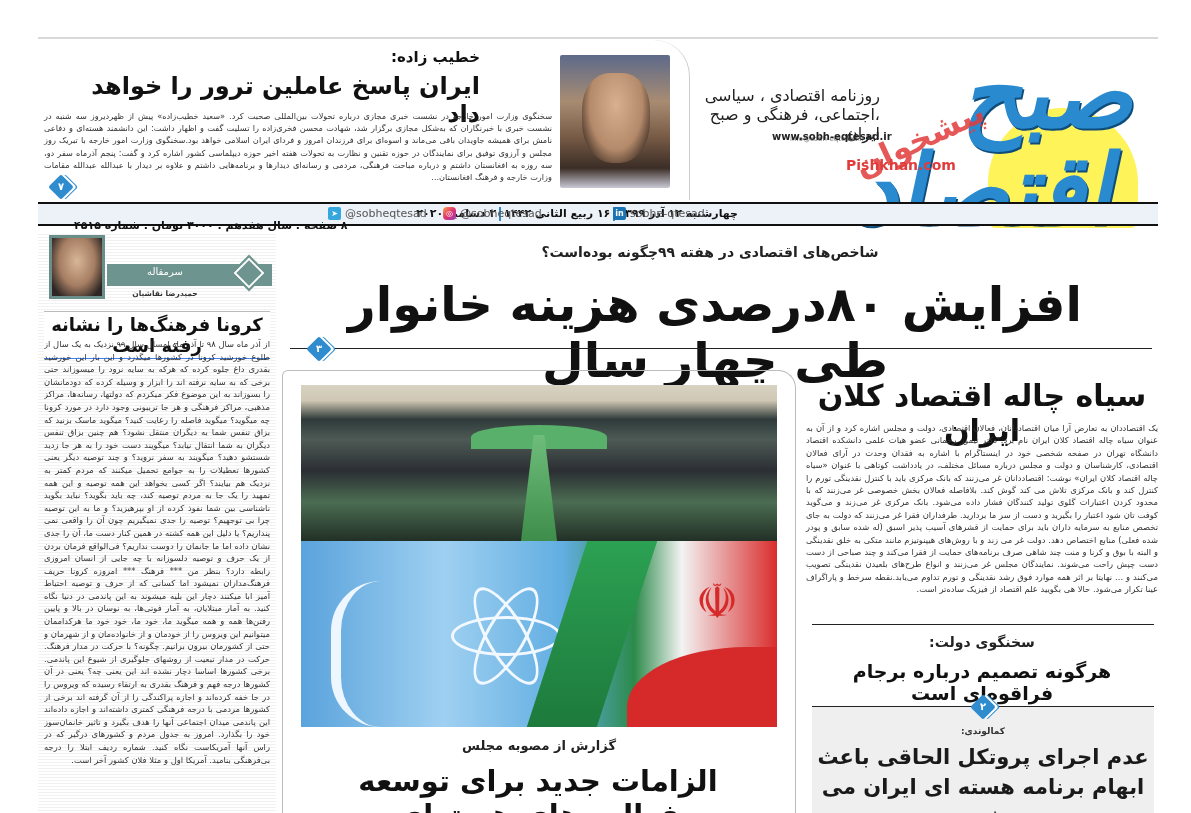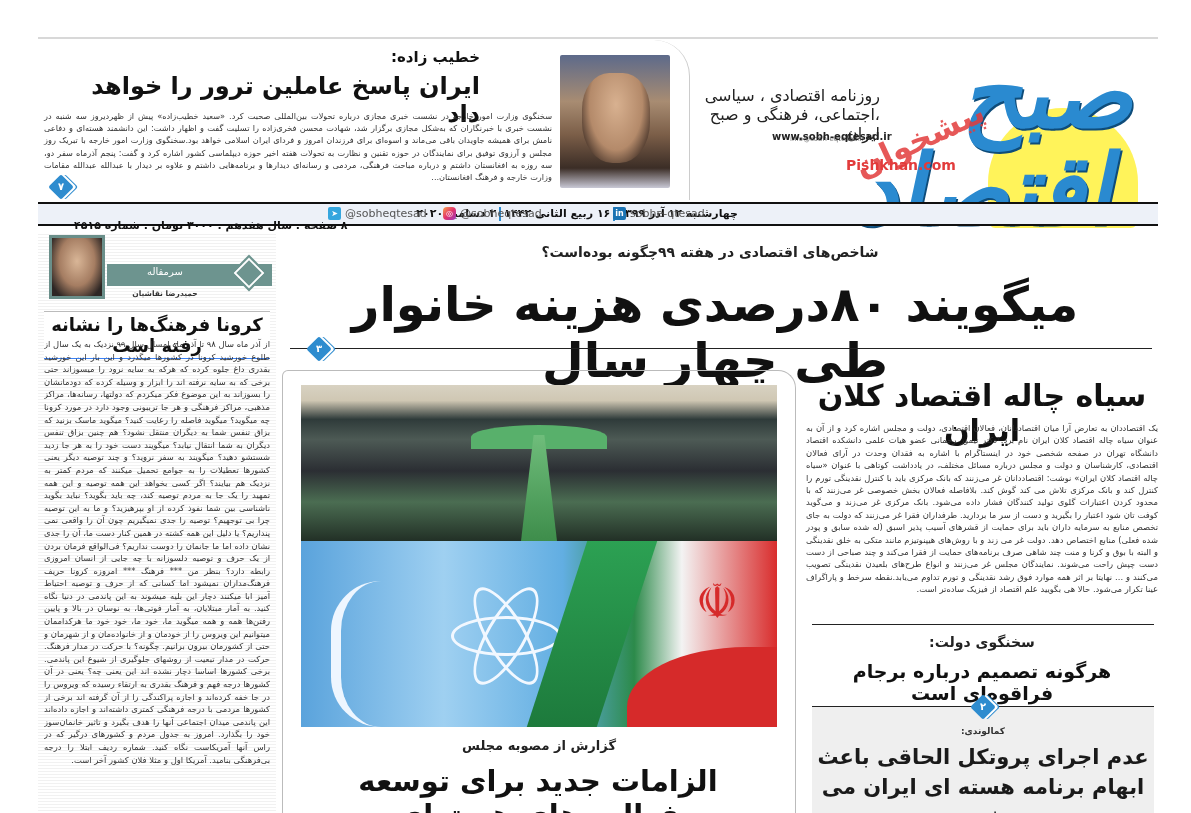--- a/index.html
+++ b/index.html
@@ -133,21 +133,21 @@
 <div class="abs ed-col"></div>
 <div class="abs ed-band"></div>
 <div class="abs ed-photo"></div>
 <div class="abs ed-diamond"></div>
 <div class="abs ed-band-label">سرمقاله</div>
 <div class="abs ed-author">حمیدرضا نقاشیان</div>
 <div class="abs ed-title">کرونا فرهنگ‌ها را نشانه رفته است</div>
 <div class="abs ed-body">از آذر ماه سال ۹۸ تا آذر ماه امسال سال ۹۹ نزدیک به یک سال از طلوع خورشید کرونا در کشورها میگذرد و این بار این خورشید بقدری داغ جلوه کرده که هرکه به سایه نرود را میسوزاند حتی برخی که به سایه نرفته اند را ابزار و وسیله کرده که دودمانشان را بسوزاند به این موضوع فکر میکردم که دولتها، رسانه‌ها، مراکز مذهبی، مراکز فرهنگی و هر جا تریبونی وجود دارد در مورد کرونا چه میگوید؟ میگوید فاصله را رعایت کنید؟ میگوید ماسک بزنید که بزاق تنفس شما به دیگران منتقل نشود؟ هم چنین بزاق تنفس دیگران به شما انتقال نیابد؟ میگویند دست خود را به هر جا زدید شستشو دهید؟ میگویند به سفر نروید؟ و چند توصیه دیگر یعنی کشورها تعطیلات را به جوامع تحمیل میکنند که مردم کمتر به نزدیک هم بیایند؟ اگر کسی بخواهد این همه توصیه و این همه تمهید را یک جا به مردم توصیه کند، چه باید بگوید؟ نباید بگوید ناشناسی بین شما نفوذ کرده از او بپرهیزید؟ و ما به این توصیه چرا بی توجهیم؟ توصیه را جدی نمیگیریم چون آن را واقعی نمی پنداریم؟ یا دلیل این همه کشته در همین کنار دست ما، آن را جدی نشان داده اما ما جانمان را دوست نداریم؟ فی‌الواقع فرمان بردن از یک حرف و توصیه دلسوزانه با چه جایی از انسان امروزی رابطه دارد؟ بنظر من *** فرهنگ *** امروزه کرونا حریف فرهنگ‌مداران نمیشود اما کسانی که از حرف و توصیه احتیاط آمیز ابا میکنند دچار این بلیه میشوند به این پاندمی در دنیا نگاه کنید. به آمار مبتلایان، به آمار فوتی‌ها، به نوسان در بالا و پایین رفتن‌ها همه و همه میگوید ما، خود ما، خود خود ما هرکداممان میتوانیم این ویروس را از خودمان و از خانواده‌مان و از شهرمان و حتی از کشورمان بیرون برانیم. چگونه؟ با حرکت در مدار فرهنگ. حرکت در مدار تبعیت از روشهای جلوگیری از شیوع این پاندمی. برخی کشورها اساسا دچار نشده اند این یعنی چه؟ یعنی در آن کشورها درجه فهم و فرهنگ بقدری به ارتقاء رسیده که ویروس را در جا خفه کرده‌اند و اجازه پراکندگی را از آن گرفته اند برخی از کشورها مردمی با درجه فرهنگی کمتری داشته‌اند و اجازه داده‌اند این پاندمی میدان اجتماعی آنها را هدف بگیرد و تاثیر خانمان‌سوز خود را بگذارد. امروز به جدول مردم و کشورهای درگیر که در راس آنها آمریکاست نگاه کنید. شماره ردیف ابتلا را درجه بی‌فرهنگی بنامید. آمریکا اول و مثلا فلان کشور آخر است.</div>
 
 <div class="abs kicker-main">شاخص‌های اقتصادی در هفته ۹۹چگونه بوده‌است؟</div>
-<div class="abs headline-main">میگویند ۸۰درصدی هزینه خانوار طی چهار سال</div>
+<div class="abs headline-main">افزایش ۸۰درصدی هزینه خانوار طی چهار سال</div>
 <div class="abs main-rule"></div>
 <div class="abs page-badge" style="left:310px; top:340px;">
     <span>۳</span>
   </div>
 
 <div class="abs center-box"></div>
 <div class="abs photo-parliament">
   <div class="floor"></div>
   <div class="aisle"></div>
 </div>

